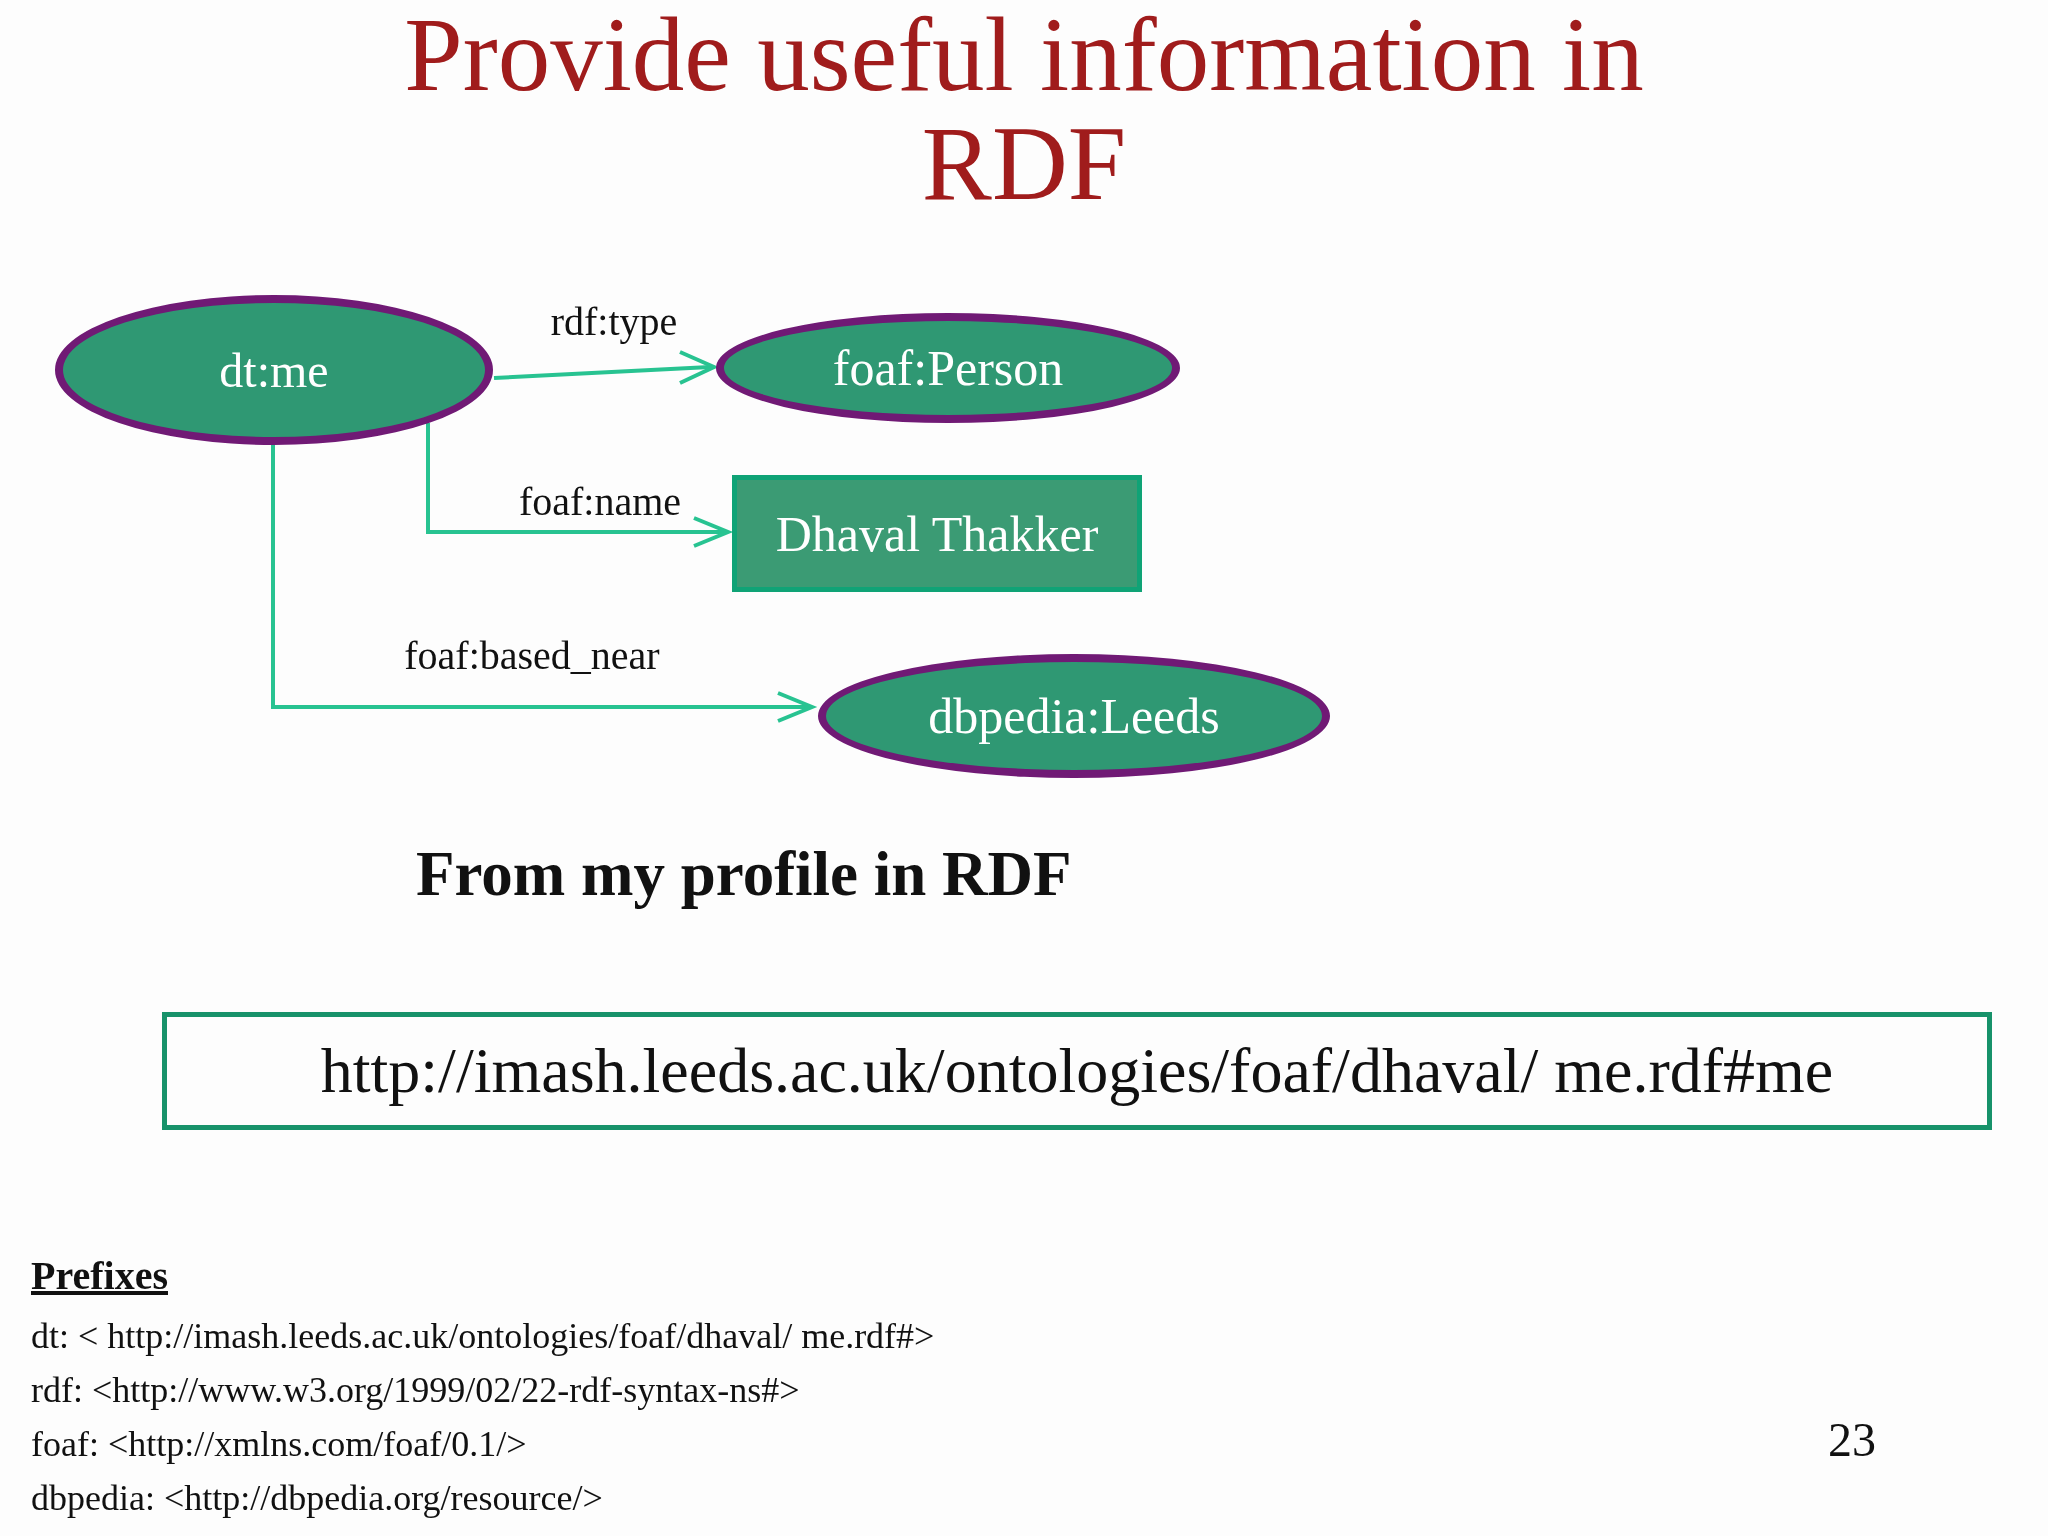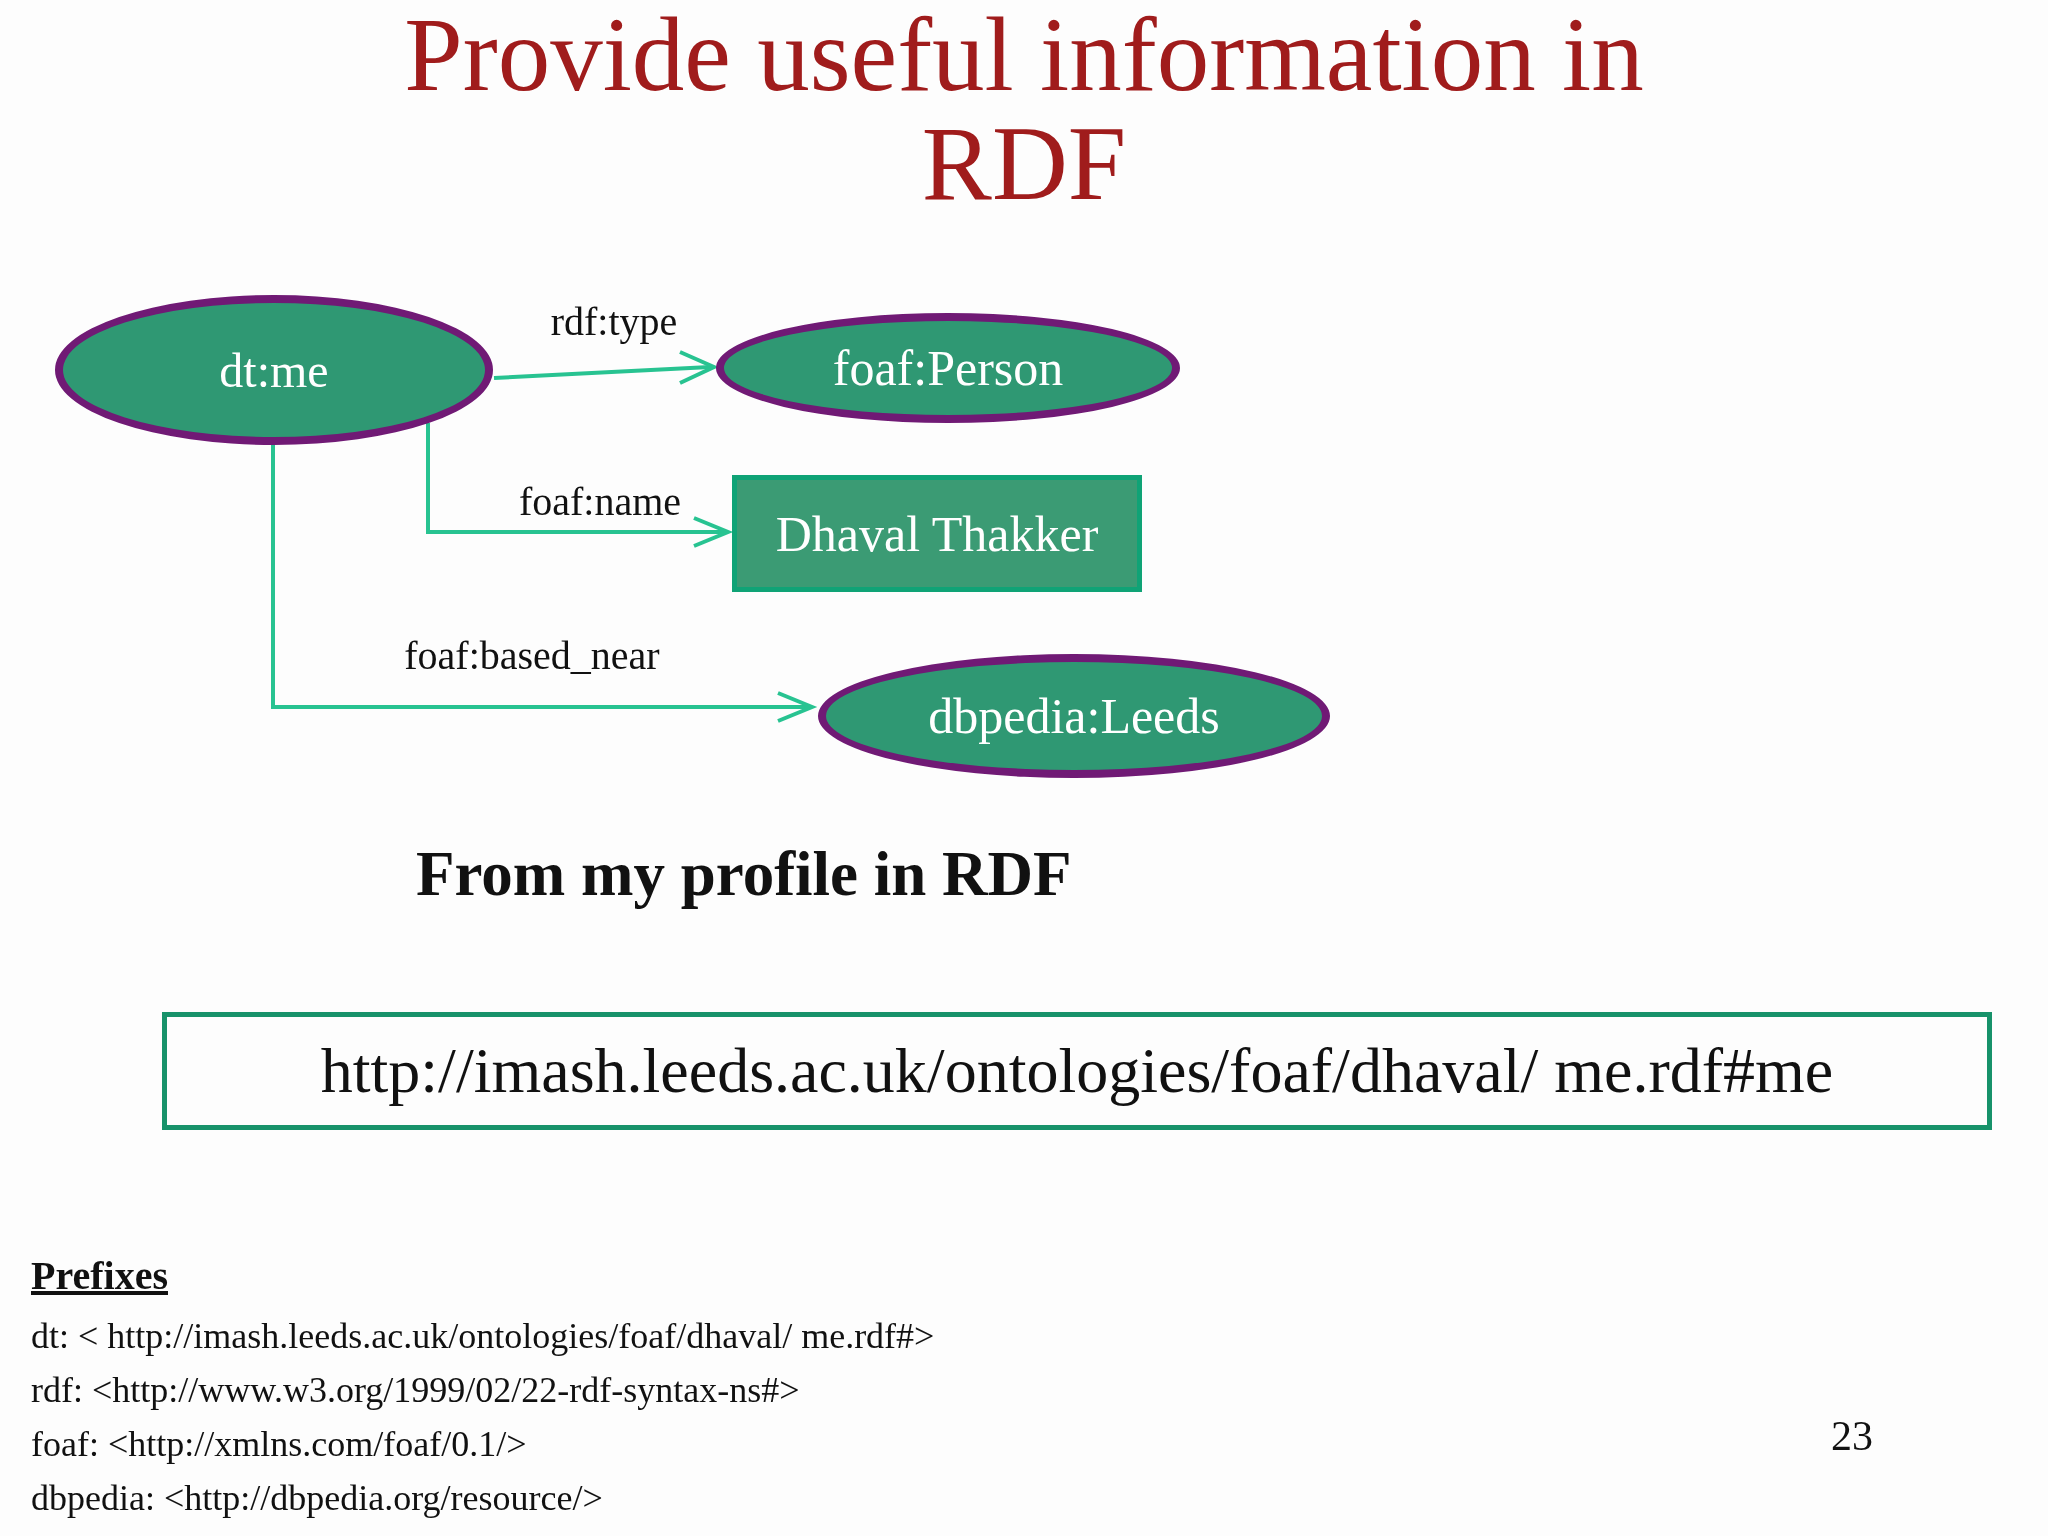--- a/index.html
+++ b/index.html
@@ -110,21 +110,21 @@
     font-size: 36px;
     line-height: 54px;
     white-space: nowrap;
   }
   .page-number {
     position: absolute;
     left: 1812px;
     top: 1412px;
     width: 80px;
     text-align: center;
-    font-size: 42px;
+    font-size: 48px;
     color: #111111;
   }
 </style>
 </head>
 <body>
 
 <div class="slide">
 
   <h1 class="title"><span>Provide useful information in</span><br><span>RDF</span></h1>
 

